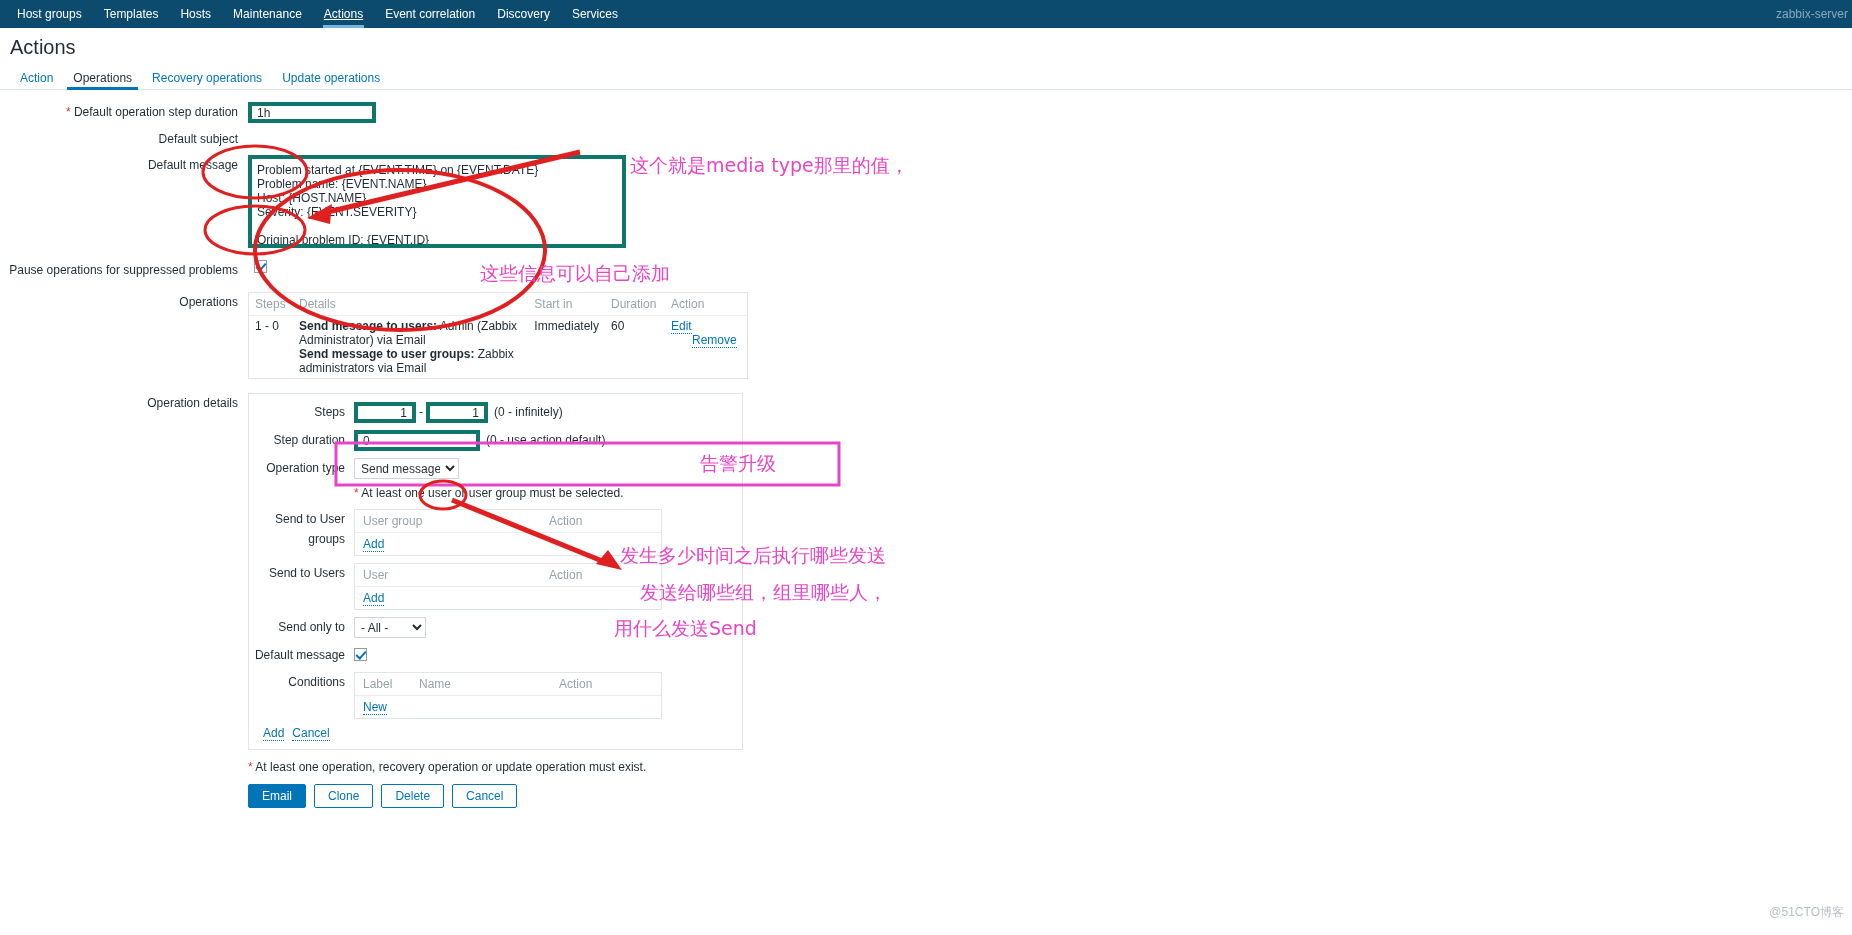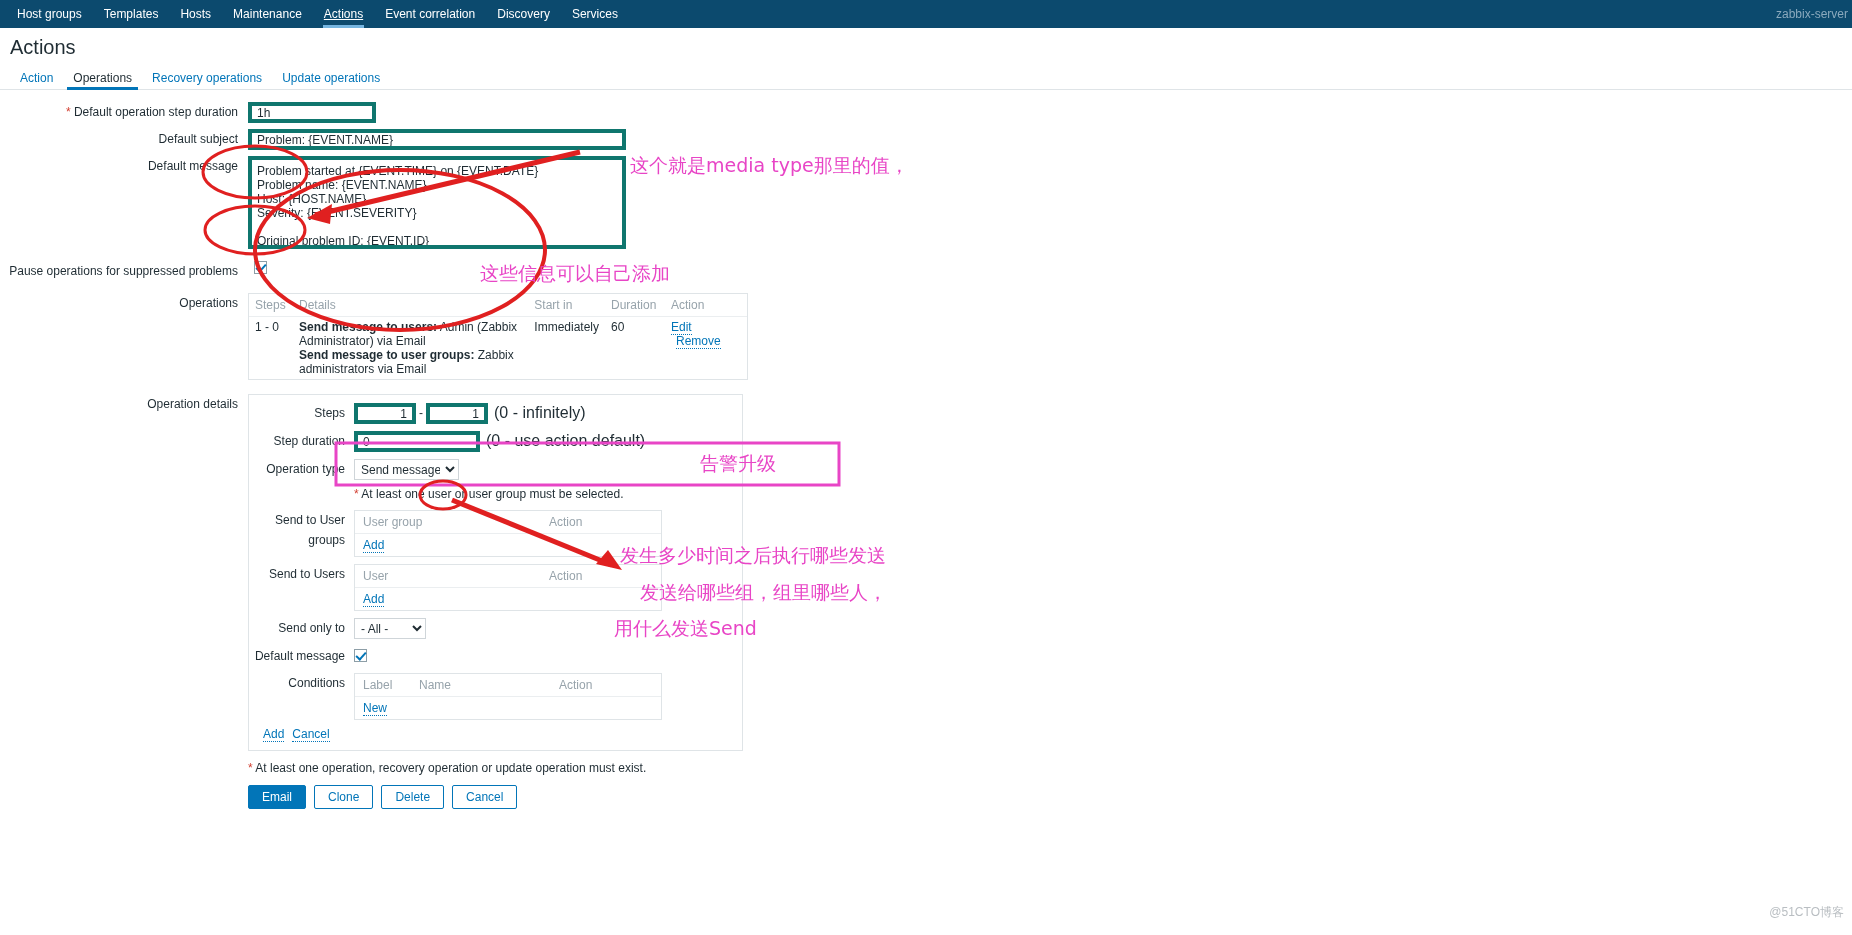--- a/index.html
+++ b/index.html
@@ -172,21 +172,21 @@
   .drow { display:flex; align-items:flex-start; margin-bottom:7px; }
   .dlbl {
     width:105px;
     text-align:right;
     padding-right:9px;
     font-size:12px;
     line-height:20px;
     flex:none;
     color:#1f2c33;
   }
-  .hint { color:#1f2c33; font-size:16px; line-height:20px; margin-left:6px; }
+  .hint { color:#1f2c33; font-size:12px; line-height:20px; margin-left:6px; }
   select.sel {
     border:1px solid #cfd5d9;
     background:#fff;
     font-family:"Liberation Sans", sans-serif;
     font-size:12px;
     height:21px;
     color:#1f2c33;
     padding:1px 2px;
     outline:none;
   }
@@ -281,21 +281,20 @@
 
 <div class="form">
 
   <div class="row">
     <div class="lbl"><span class="req">*</span> <span>Default operation step duration</span></div>
     <input class="txt" style="width: 128px;" value="1h">
   </div>
 
   <div class="row">
     <div class="lbl">Default subject</div>
-    <input class="txt" style="width: 378px;" value="Problem: {EVENT.NAME}">
   </div>
 
   <div class="row">
     <div class="lbl">Default message</div>
     <textarea class="txt" rows="7" style="width: 378px; height: 93px;">Problem started at {EVENT.TIME} on {EVENT.DATE}
 Problem name: {EVENT.NAME}
 Host: {HOST.NAME}
 Severity: {EVENT.SEVERITY}
 
 Original problem ID: {EVENT.ID}
@@ -328,21 +327,21 @@
                 <span class="b">Send message to users:</span><span> Admin (Zabbix Administrator) via Email</span>
               </div>
               <div>
                 <span class="b">Send message to user groups:</span><span> Zabbix administrators via Email</span>
               </div>
             </td>
             <td>Immediately</td>
             <td>60</td>
             <td>
               <a class="lnk">Edit</a>
-              <a class="lnk" style="margin-left:5px;">Remove</a>
+              <a class="lnk" style="margin-left:21px;">Remove</a>
             </td>
           </tr>
         </tbody>
       </table>
     </div>
   </div>
 
   <div class="row" style="margin-top:14px;">
     <div class="lbl">Operation details</div>
     <div class="details-panel">

